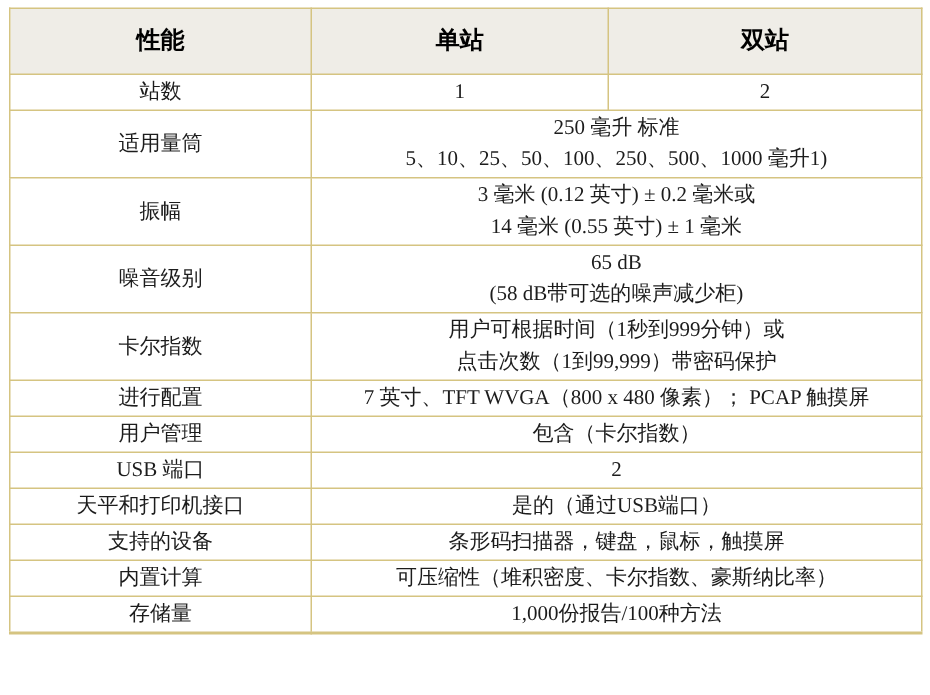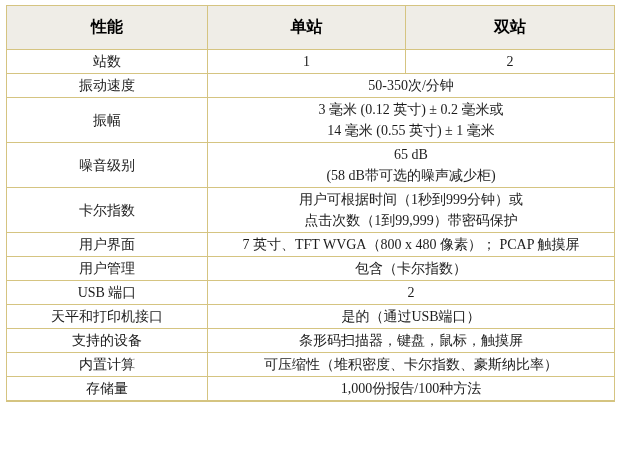--- a/index.html
+++ b/index.html
@@ -74,24 +74,25 @@
           </td>
           <td>
             <div class="line">1</div>
           </td>
           <td>
             <div class="line">2</div>
           </td>
         </tr>
         <tr>
           <td>
-            <div class="line">振动速度</div>
+            <div class="line">适用量筒</div>
           </td>
           <td colspan="2">
-            <div class="line">50-350次/分钟</div>
+            <div class="line">250 毫升 标准</div>
+            <div class="line">5、10、25、50、100、250、500、1000 毫升1)</div>
           </td>
         </tr>
         <tr>
           <td>
             <div class="line">振幅</div>
           </td>
           <td colspan="2">
             <div class="line">3 毫米 (0.12 英寸) ± 0.2 毫米或</div>
             <div class="line">14 毫米 (0.55 英寸) ± 1 毫米</div>
           </td>
@@ -109,21 +110,21 @@
           <td>
             <div class="line">卡尔指数</div>
           </td>
           <td colspan="2">
             <div class="line">用户可根据时间（1秒到999分钟）或</div>
             <div class="line">点击次数（1到99,999）带密码保护</div>
           </td>
         </tr>
         <tr>
           <td>
-            <div class="line">用户界面</div>
+            <div class="line">进行配置</div>
           </td>
           <td colspan="2">
             <div class="line">7 英寸、TFT WVGA（800 x 480 像素）； PCAP 触摸屏</div>
           </td>
         </tr>
         <tr>
           <td>
             <div class="line">用户管理</div>
           </td>
           <td colspan="2">

